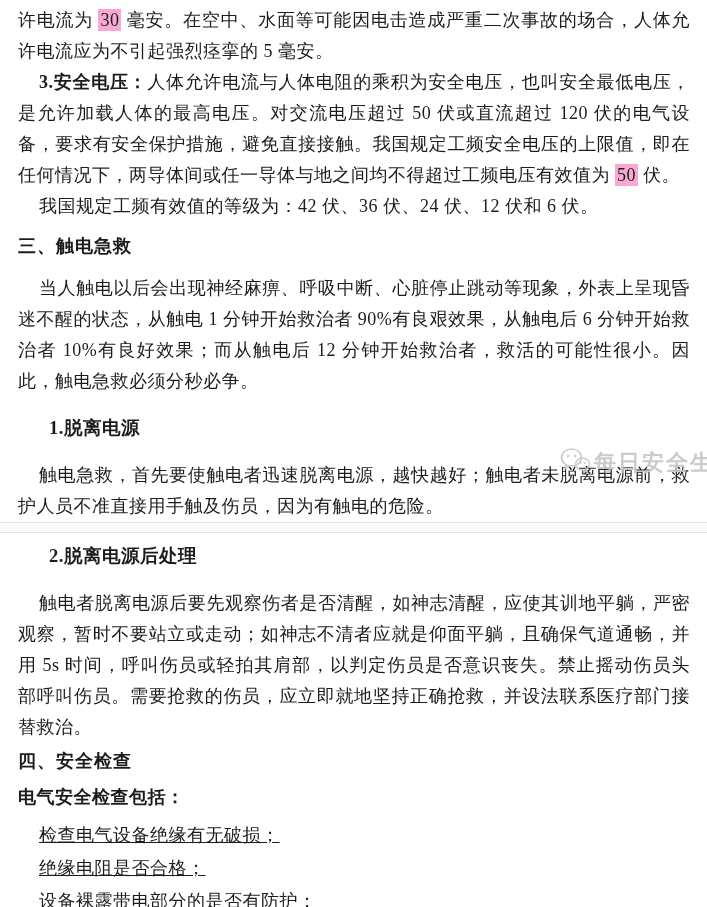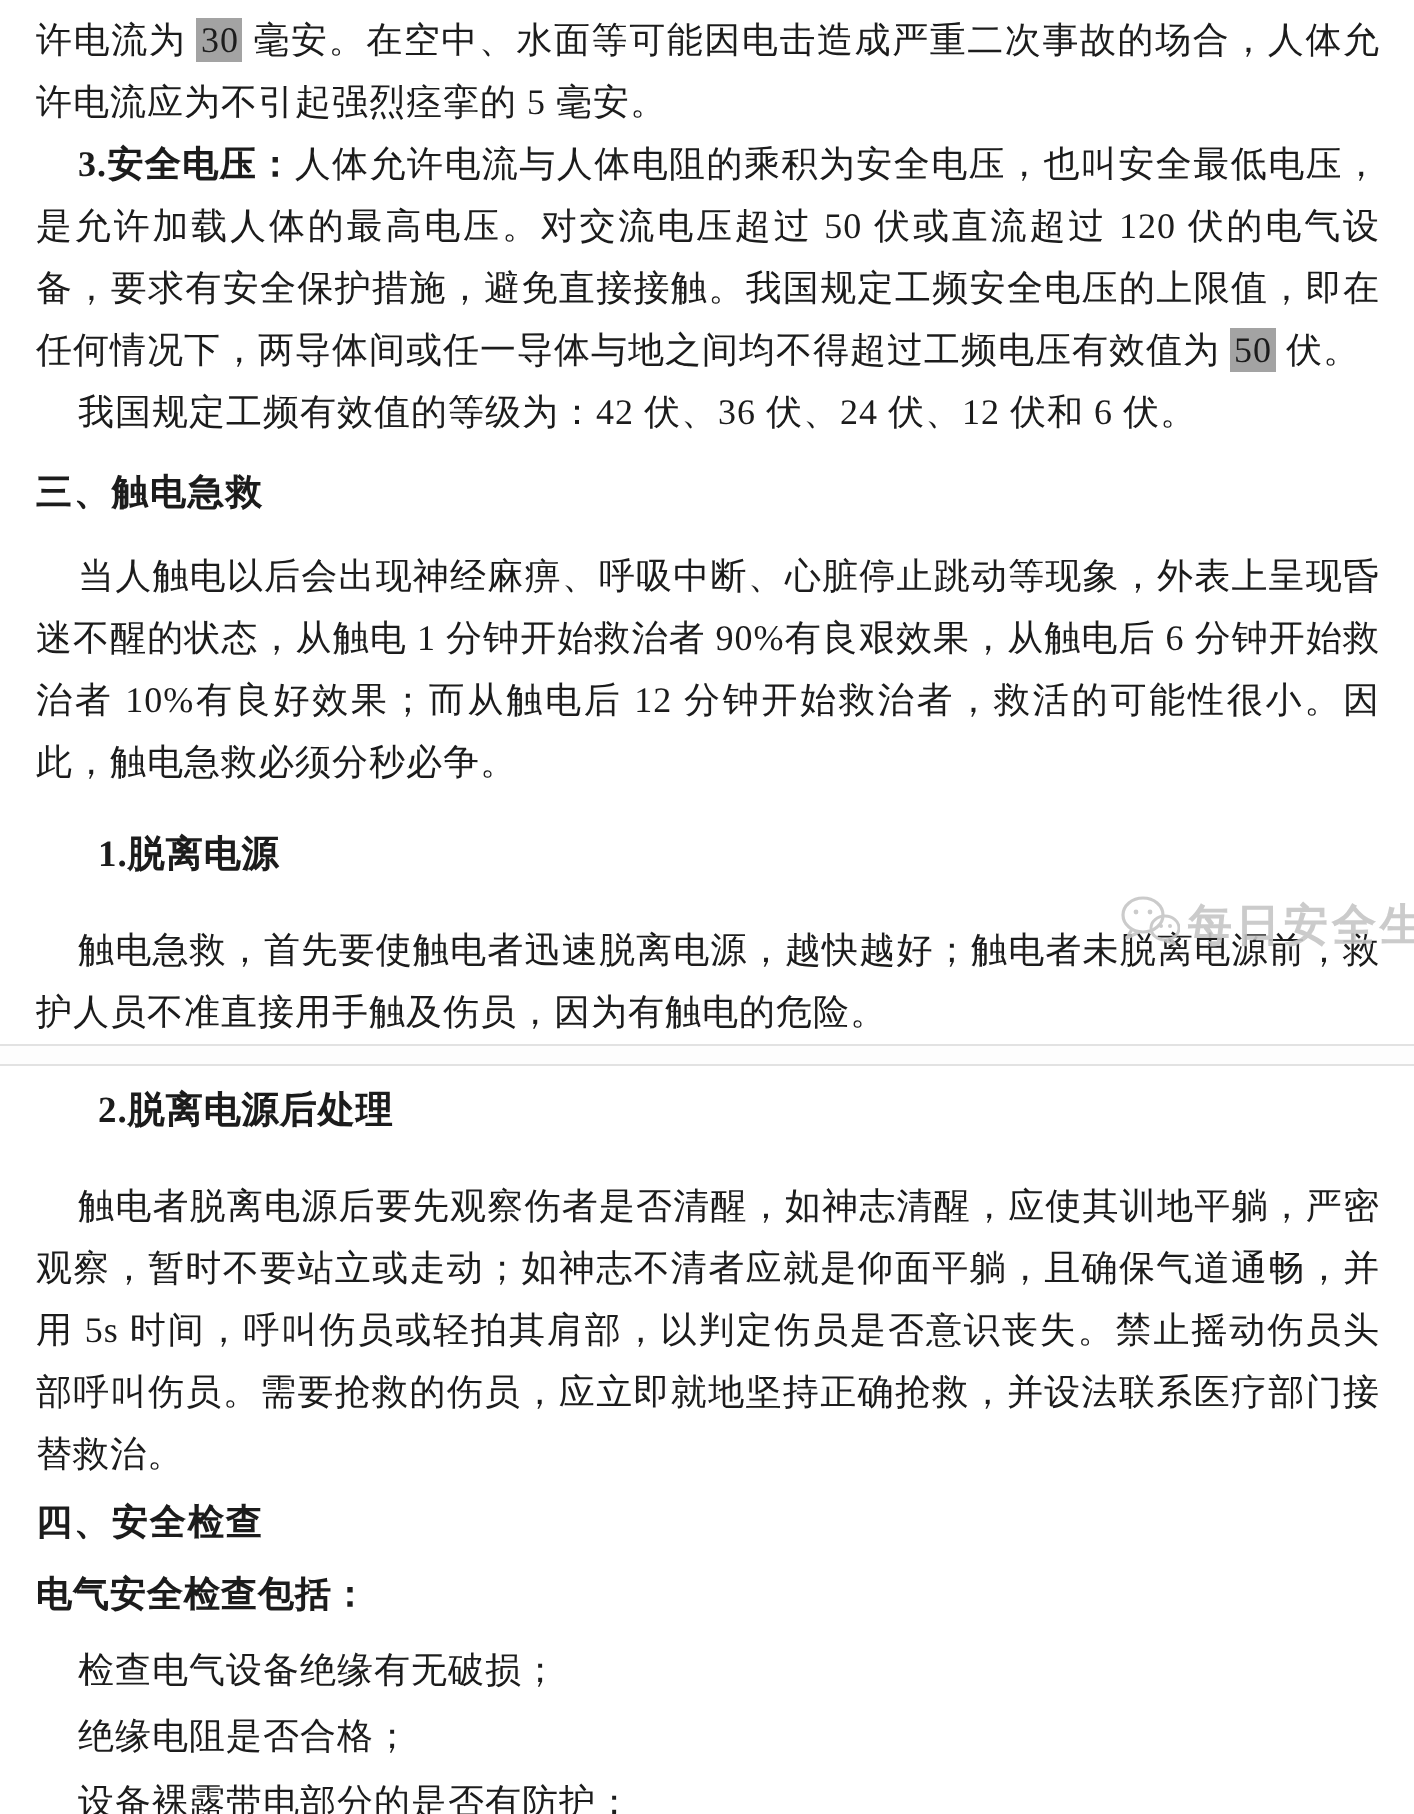--- a/index.html
+++ b/index.html
@@ -16,21 +16,21 @@
     font-size: 18px;
     line-height: 31px;
   }
   .para {
     margin: 0;
     text-align: justify;
     letter-spacing: 0.5px;
   }
   .indent { text-indent: 21px; }
   .bold-lead { font-weight: bold; }
-  .hl { background: #a3a3a3; padding: 1px 2px; }
+  .hl { background: #f9a8d4; padding: 1px 2px; }
   .h-major {
     font-size: 18px;
     font-weight: bold;
     line-height: 30px;
     margin: 9px 0 12px 0;
     letter-spacing: 1px;
   }
   .h-minor {
     font-size: 18.5px;
     font-weight: bold;
@@ -45,20 +45,21 @@
     margin: 0;
     line-height: 31px;
     letter-spacing: 0.5px;
   }
   .check-list { margin-top: 7px; }
   .check-item {
     margin: 0 0 2px 0;
     padding-left: 21px;
     line-height: 31px;
     letter-spacing: 0.5px;
+    text-decoration: underline;
   }
   .page-break {
     margin: 0 -17px 8px -18px;
     height: 9px;
     border-top: 1px solid #e2e2e2;
     border-bottom: 1px solid #e2e2e2;
     background: #fdfdfd;
   }
   .p5-wrap { margin-bottom: 0; }
   .watermark {

